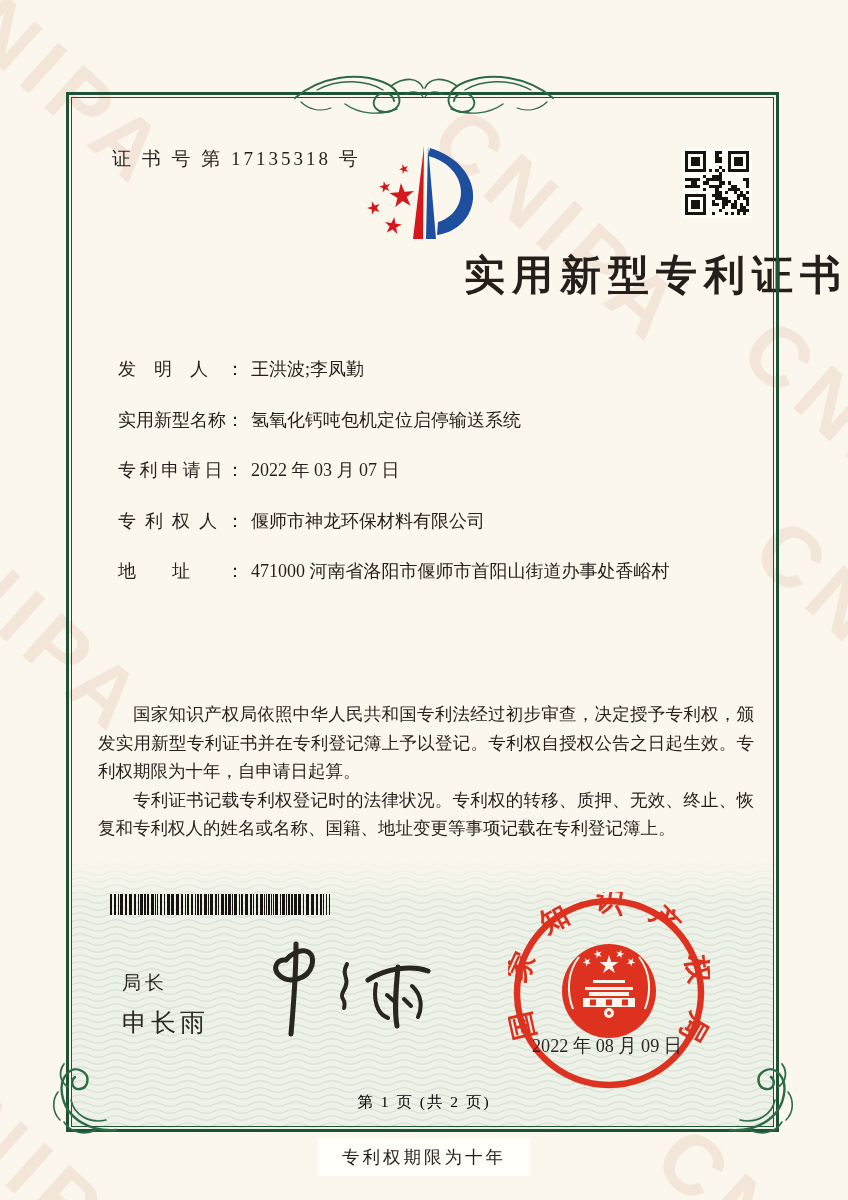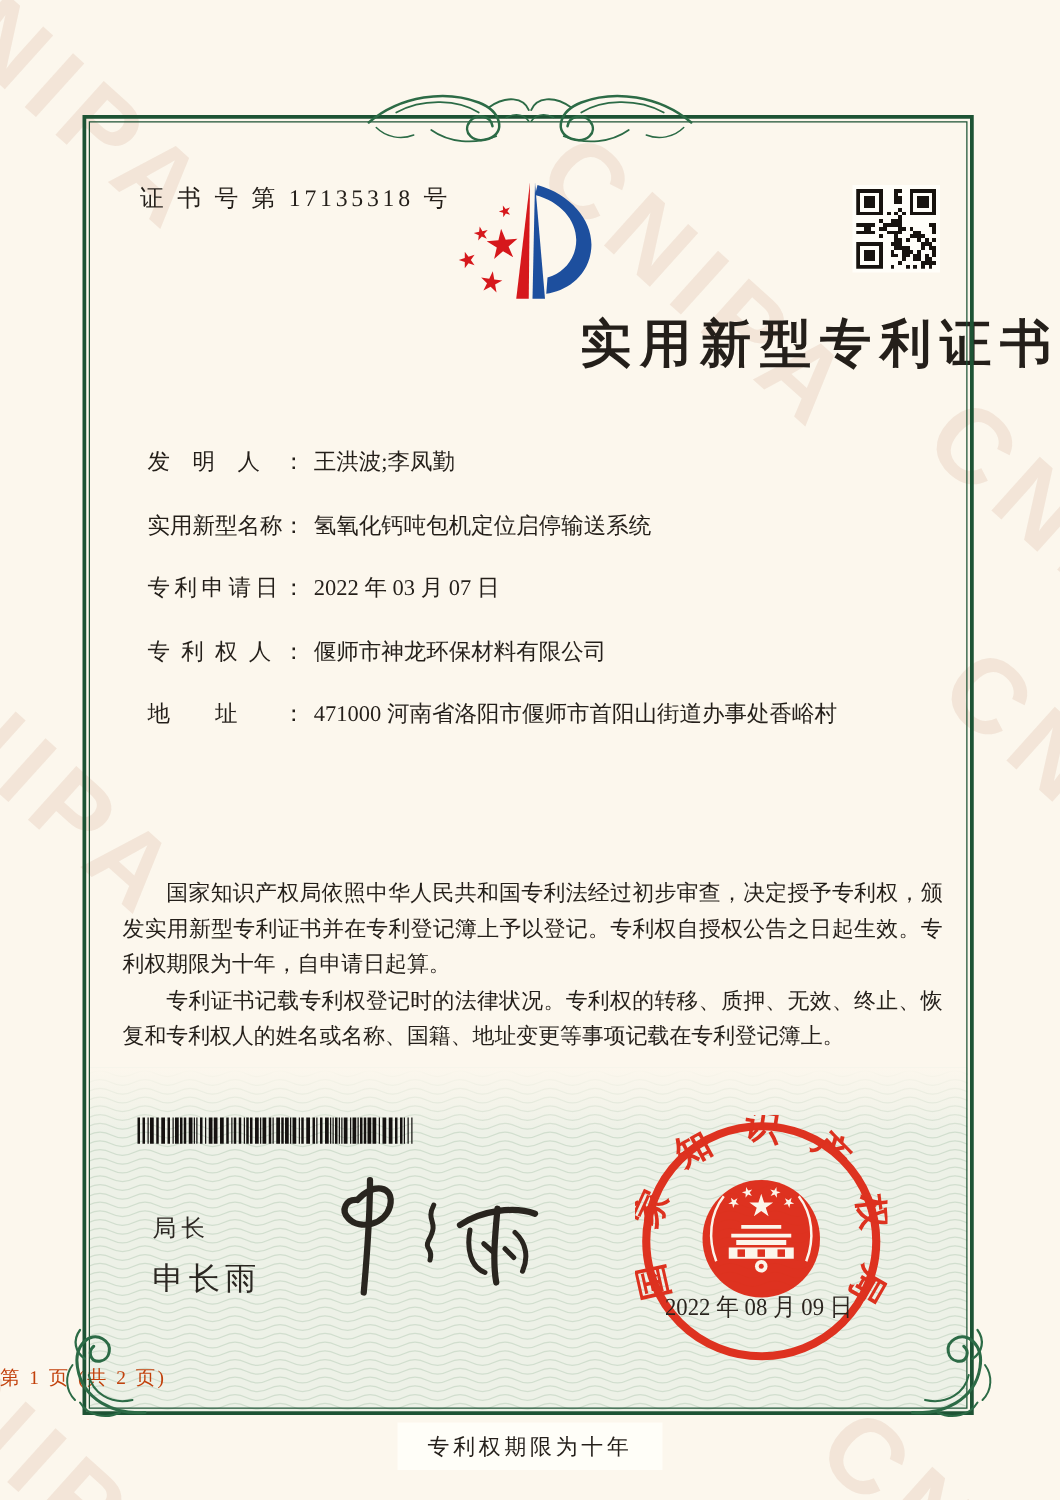--- a/index.html
+++ b/index.html
@@ -66,22 +66,22 @@
   .sig-title { position:absolute; left:122px; top:970px; font-size:19px; letter-spacing:4px; z-index:3;
                font-family:"Liberation Sans","DejaVu Sans",sans-serif; color:#2b2722; }
   .sig-name  { position:absolute; left:122px; top:1006px; font-size:25px; letter-spacing:4px; z-index:3;
                font-family:"Liberation Sans","DejaVu Sans",sans-serif; color:#2b2722; }
   .sig-svg { position:absolute; left:246px; top:938px; width:200px; height:102px; z-index:3; }
 
   
   .seal { position:absolute; left:508px; top:892px; width:202px; height:202px; z-index:4; opacity:.96; }
 
   
-  .pagenum { position:absolute; left:0; right:0; top:1092px; text-align:left; font-size:15.5px;
-             letter-spacing:2px; z-index:3; color:#c2410c; }
+  .pagenum { position:absolute; left:0; right:0; top:1092px; text-align:center; font-size:15.5px;
+             letter-spacing:2px; z-index:3; color:#000000; }
   .contnote { position:absolute; left:0; right:0; top:1138px; text-align:center; z-index:2; }
   .contnote span { display:inline-block; background:#fffef8; padding:7px 24px; font-size:17.5px;
                    letter-spacing:3px; }
 </style>
 </head>
 <body>
 
 <div id="page">
 
   <span class="wm wm1">CNIPA</span>

